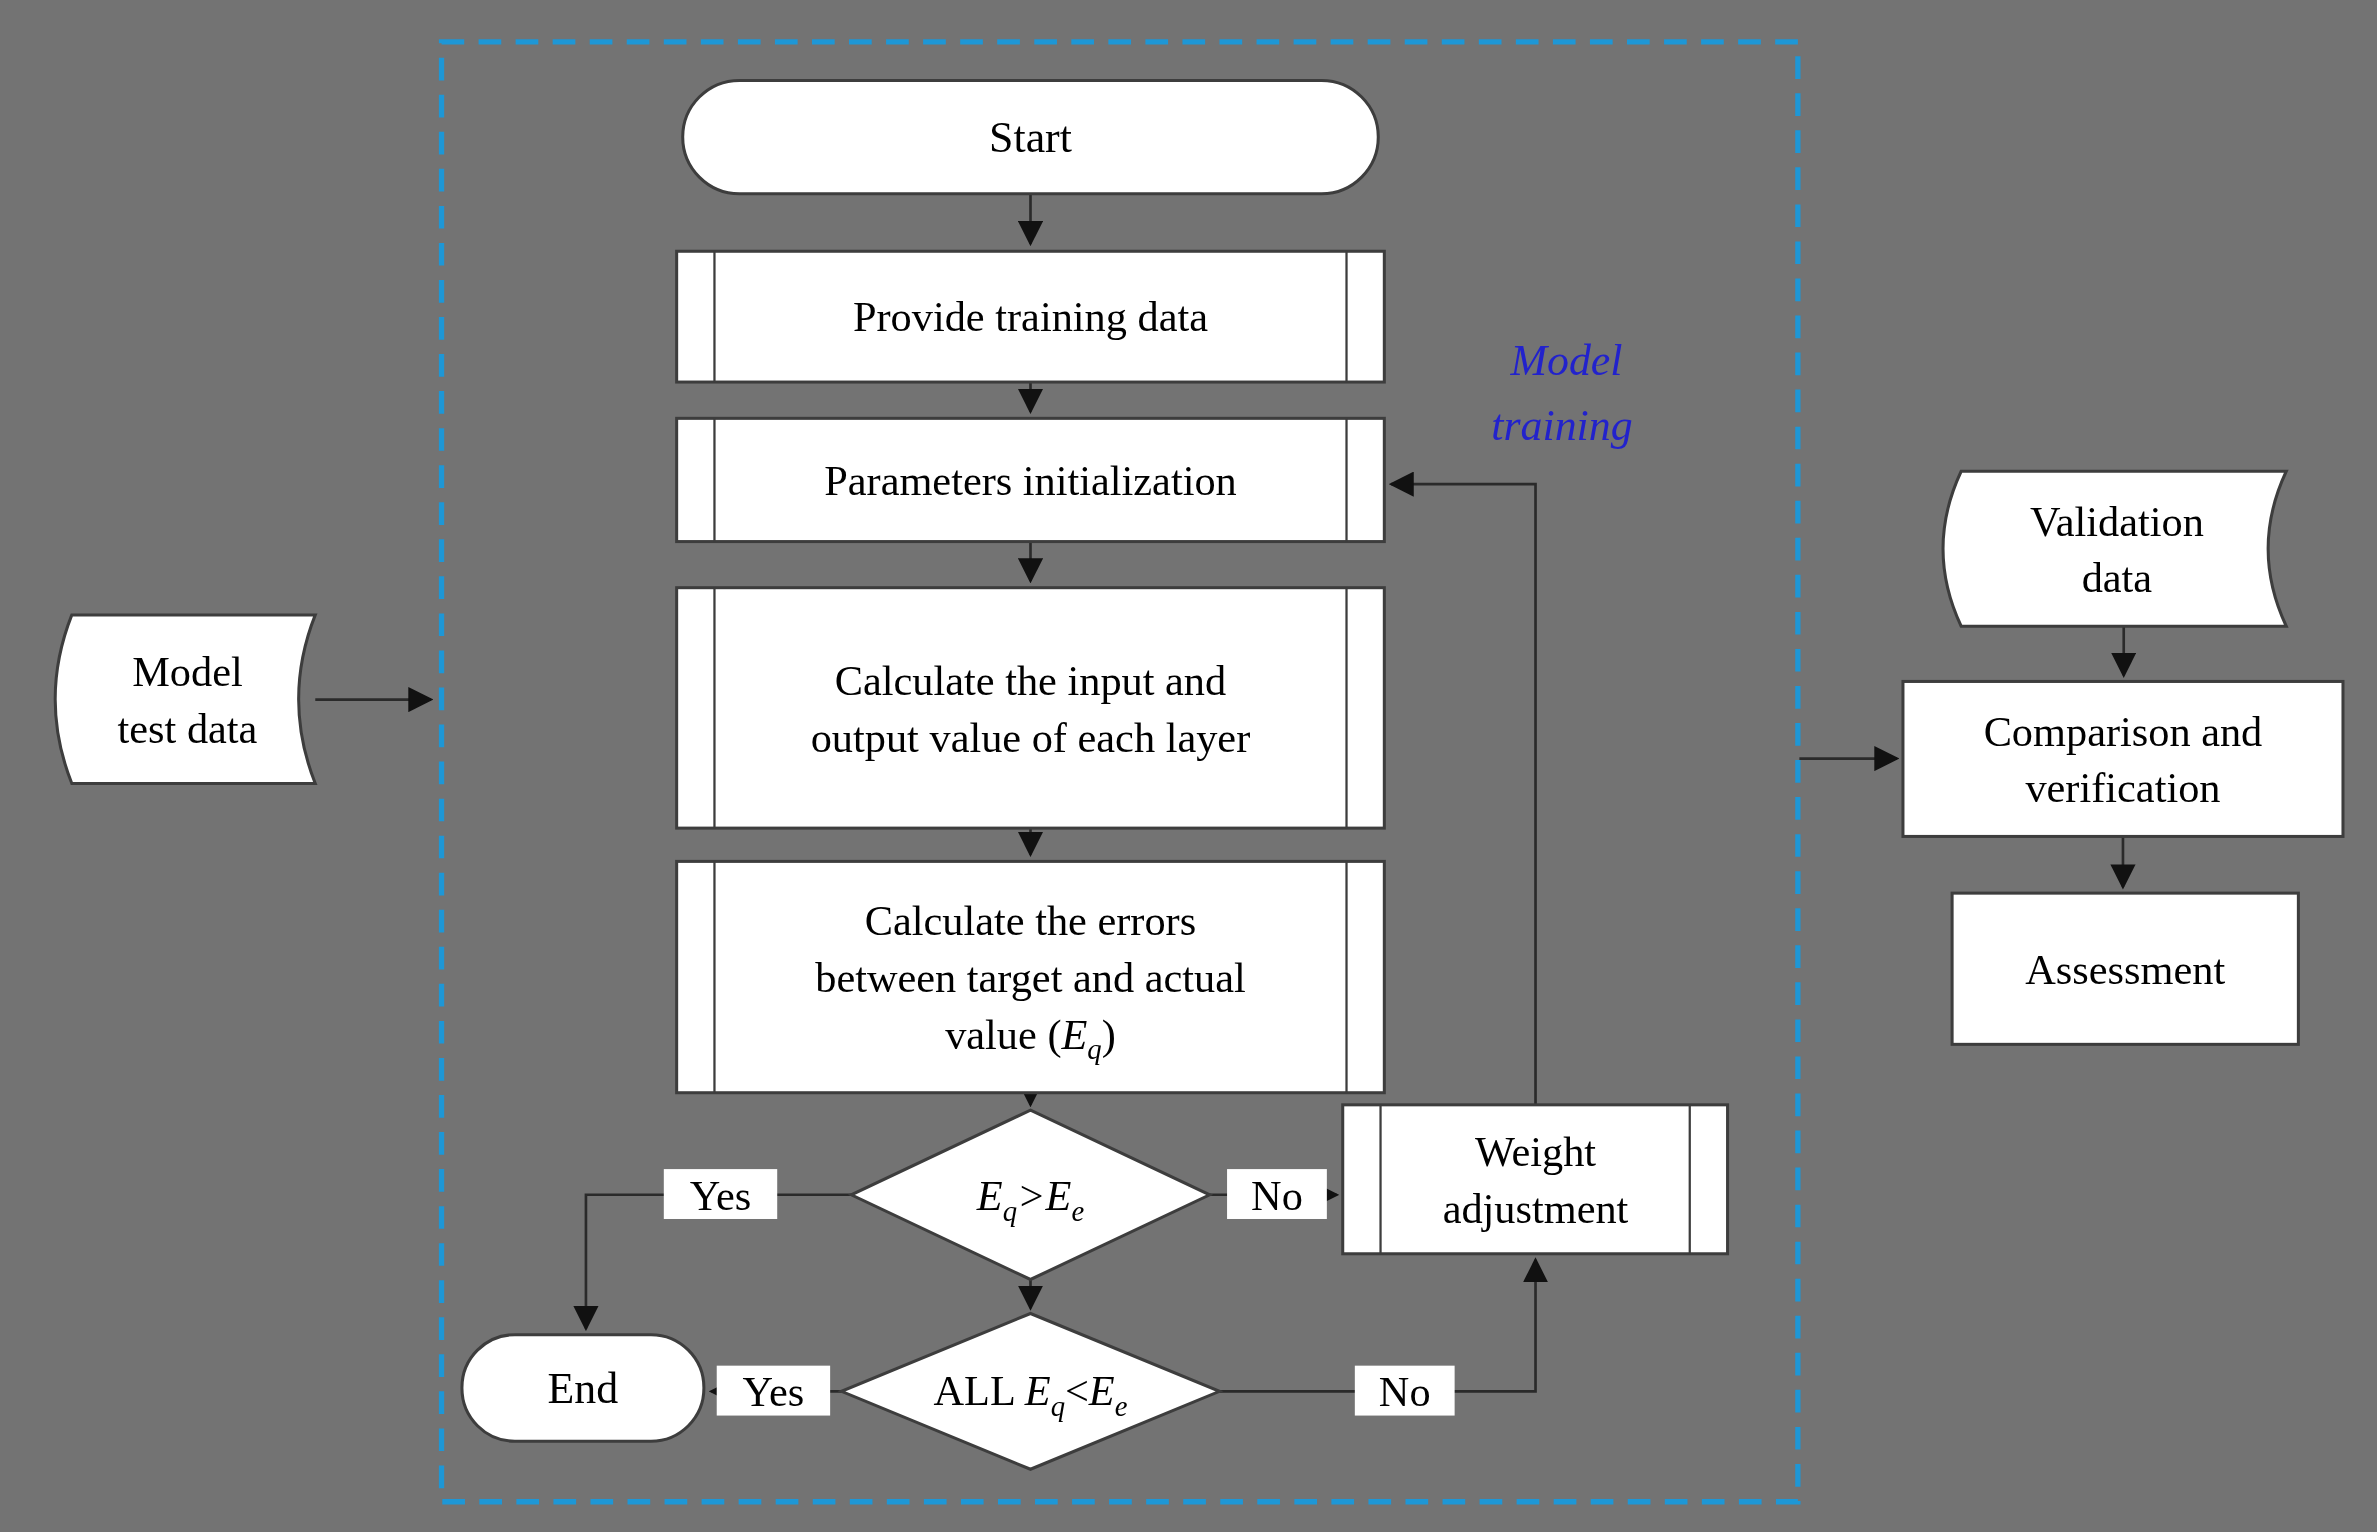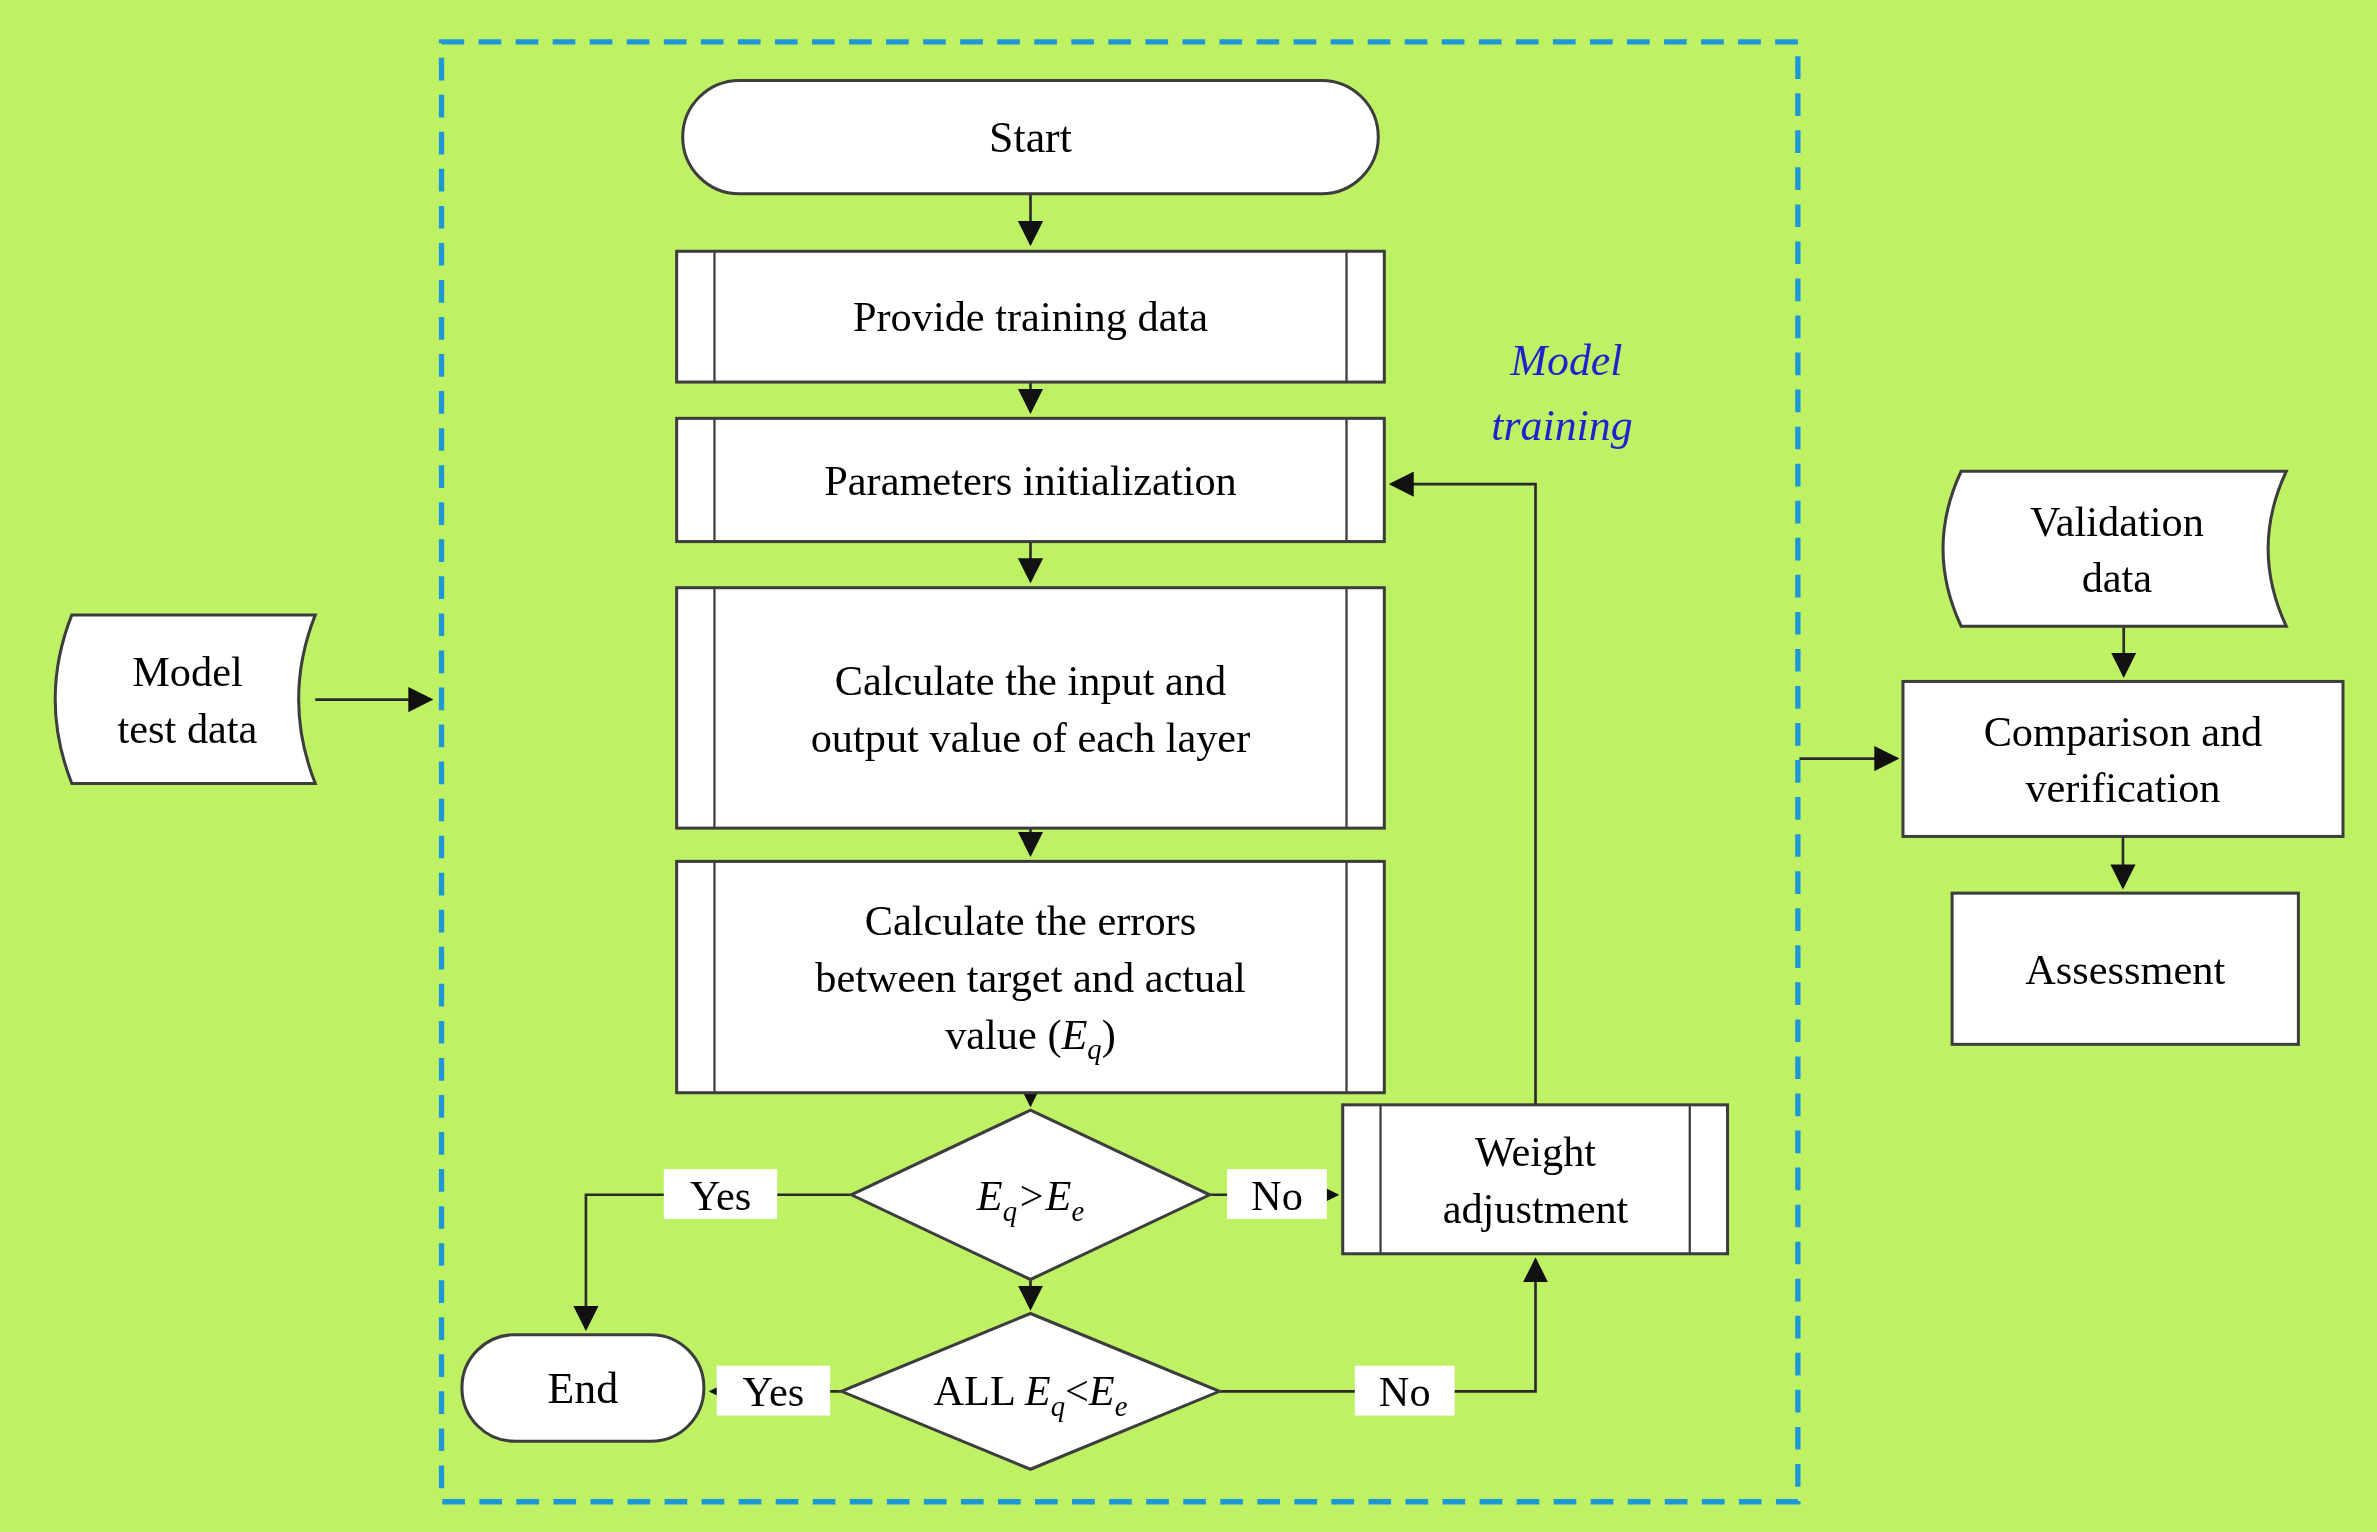--- a/index.html
+++ b/index.html
@@ -4,21 +4,21 @@
 <style>
   html,body{
     margin:0;
     padding:0;
     background:#ffffff;
     font-family:"Liberation Serif","DejaVu Serif",serif;
   }
   .stage{
     width:2377px;
     height:1533px;
-    background:#bef264;
+    background:#737373;
     position:relative;
     overflow:hidden;
   }
   svg{display:block}
   .shape{
     fill:#ffffff;
     stroke:#3d3d3d;
     stroke-width:4;
   }
   .innerline{

